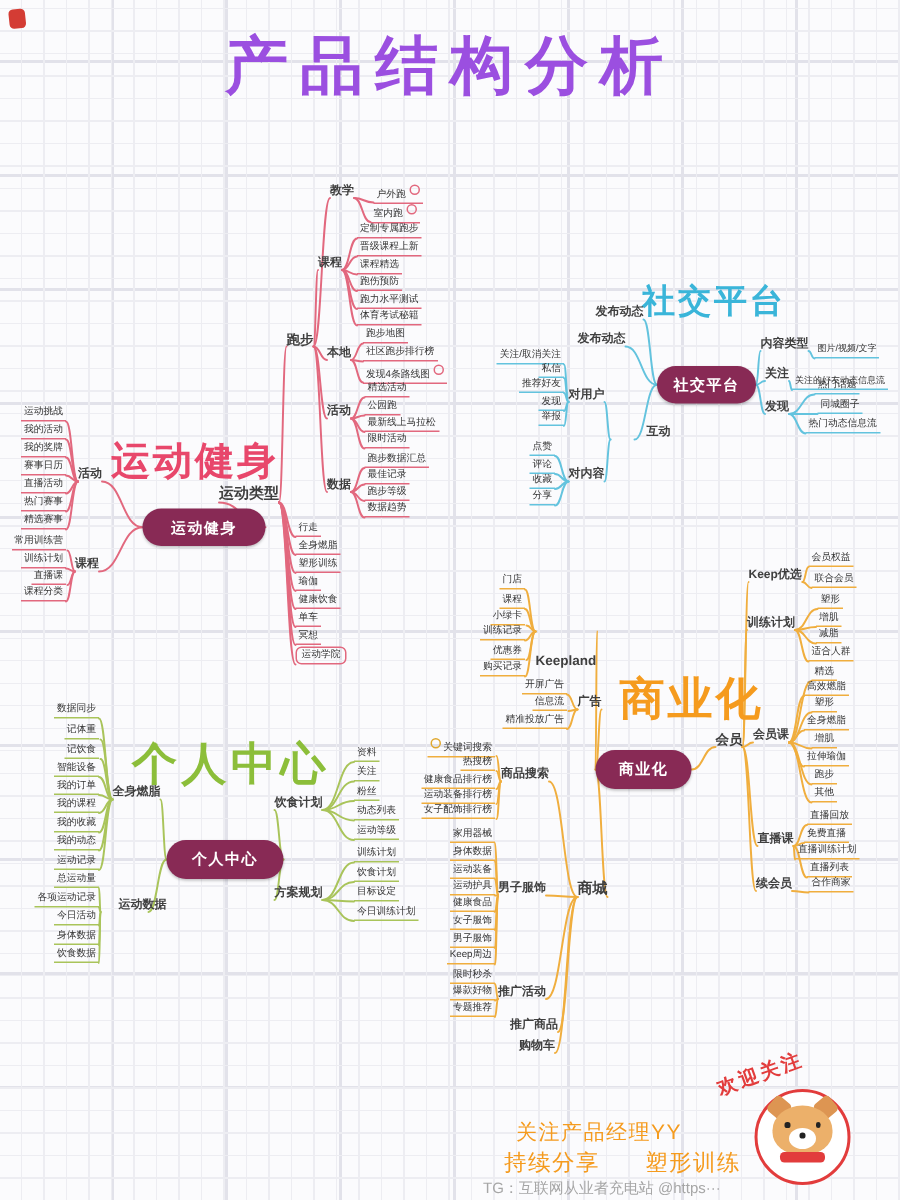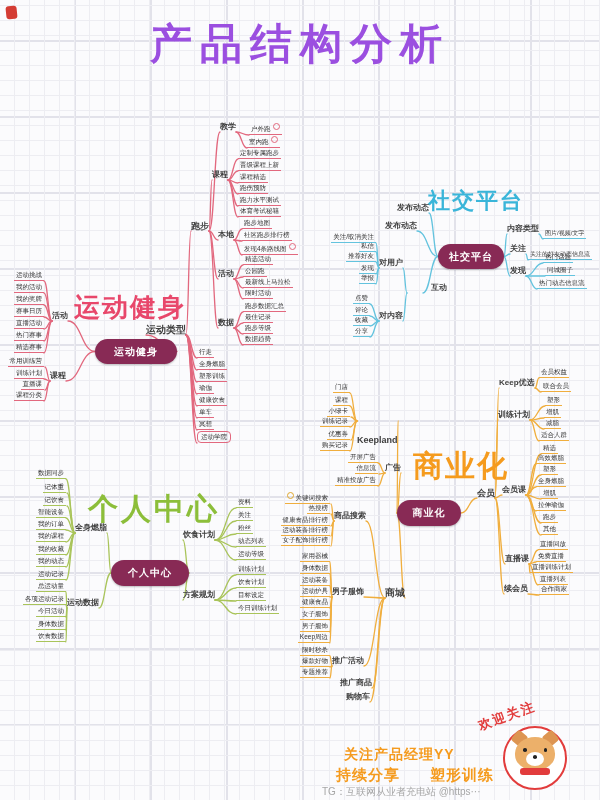--- a/index.html
+++ b/index.html
@@ -22,21 +22,21 @@
     z-index:2;line-height:10px}
   .b9{font-size:9px}.b10{font-size:10px}
   .leaf{position:absolute;font-size:6.5px;line-height:8px;color:#333;white-space:nowrap;
     border-bottom:1.2px solid #999;padding:0 2px 1px;z-index:2}
   .leaf.f{border-color:#e2687e}.leaf.s{border-color:#63c3de}
   .leaf.p{border-color:#a9c45a}.leaf.c{border-color:#f0ae3e}
   .mark{display:inline-block;width:5px;height:5px;border-radius:50%;
     border:1px solid #e2687e;margin-left:2px;vertical-align:1px}
   .mark.y{border-color:#e0a82e;margin:0 2px 0 0}
   .boxed{border:1px solid #e05555;border-radius:4px;padding:1px 3px}
-  .ft{position:absolute;font-weight:700;z-index:2;white-space:nowrap}
+  .ft{position:absolute;font-weight:400;z-index:2;white-space:nowrap}
   #credit{position:absolute;left:322px;top:785px;font-size:10px;color:#a6a6a6;z-index:1;white-space:nowrap}
   #stampText{position:absolute;left:477px;top:707px;font-size:13px;font-weight:700;
     transform:rotate(-20deg);letter-spacing:2px;z-index:4;color:#e23c3c;white-space:nowrap}
   #stamp{position:absolute;left:503px;top:726px;width:60px;height:60px;border-radius:50%;
     border:2.5px solid #e23c3c;background:#fff;z-index:3}
   #stamp .ear{position:absolute;width:13px;height:13px;background:#dd9552;border-radius:3px}
   #stamp .ear.l{left:8px;top:4px;transform:rotate(40deg)}
   #stamp .ear.r{right:8px;top:4px;transform:rotate(50deg)}
   #stamp .face{position:absolute;left:10px;top:9px;width:40px;height:33px;background:#ecb06a;
     border-radius:50% 50% 46% 46%}
@@ -309,21 +309,21 @@
 <div class="leaf p" style="right:534px;top:469px">数据同步</div>
 <div class="leaf p" style="right:534px;top:483px">记体重</div>
 <div class="leaf p" style="right:534px;top:496px">记饮食</div>
 <div class="leaf p" style="right:534px;top:508px">智能设备</div>
 <div class="leaf p" style="right:534px;top:520px">我的订单</div>
 <div class="leaf p" style="right:534px;top:532px">我的课程</div>
 <div class="leaf p" style="right:534px;top:545px">我的收藏</div>
 <div class="leaf p" style="right:534px;top:557px">我的动态</div>
 <div class="leaf p" style="right:534px;top:570px">运动记录</div>
 
-<div class="lb" style="left:67px;top:598px">运动数据</div>
+<div class="lb" style="left:79px;top:598px">运动数据</div>
 <div class="leaf p" style="right:534px;top:582px">总运动量</div>
 <div class="leaf p" style="right:534px;top:595px">各项运动记录</div>
 <div class="leaf p" style="right:534px;top:607px">今日活动</div>
 <div class="leaf p" style="right:534px;top:620px">身体数据</div>
 <div class="leaf p" style="right:534px;top:632px">饮食数据</div>
 
 <div class="lb" style="left:183px;top:530px">饮食计划</div>
 <div class="leaf p" style="left:236px;top:498px">资料</div>
 <div class="leaf p" style="left:236px;top:511px">关注</div>
 <div class="leaf p" style="left:236px;top:524px">粉丝</div>

